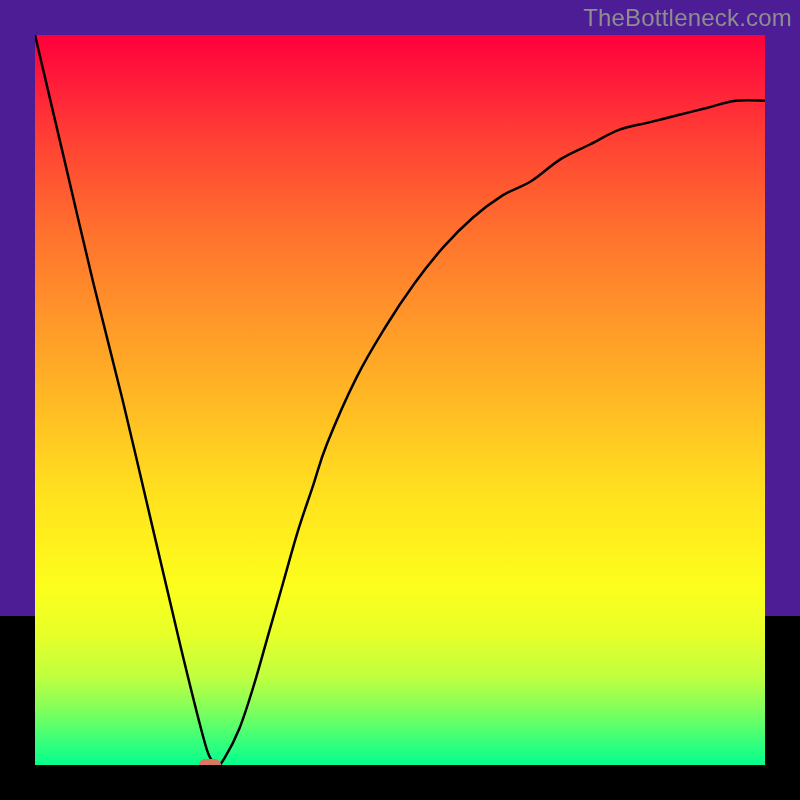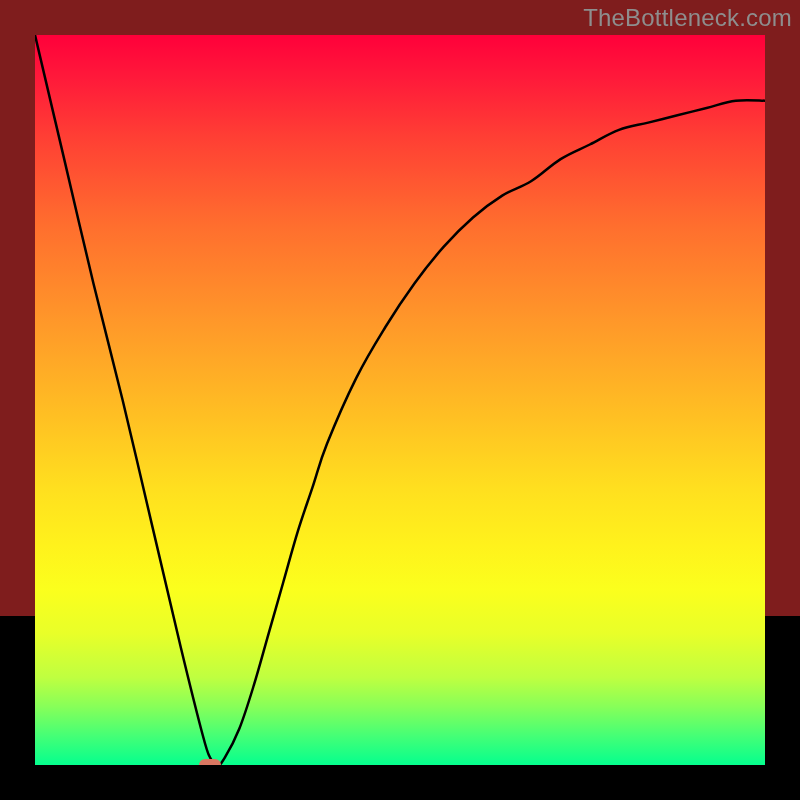--- a/index.html
+++ b/index.html
@@ -3,21 +3,21 @@
 <meta charset="utf-8">
 <style>
   * { margin: 0; padding: 0; box-sizing: border-box; }
   html, body { width: 800px; height: 800px; overflow: hidden; }
   body { background: #000; font-family: Arial, Helvetica, sans-serif; }
 
   .frame {
     position: absolute;
     top: 0; left: 0;
     width: 800px; height: 616px;
-    background: #7f1d1d;
+    background: #4c1d95;
   }
 
   .plot-area {
     position: absolute;
     top: 35px;
     left: 35px;
     width: 730px;
     height: 730px;
     overflow: hidden;
     

